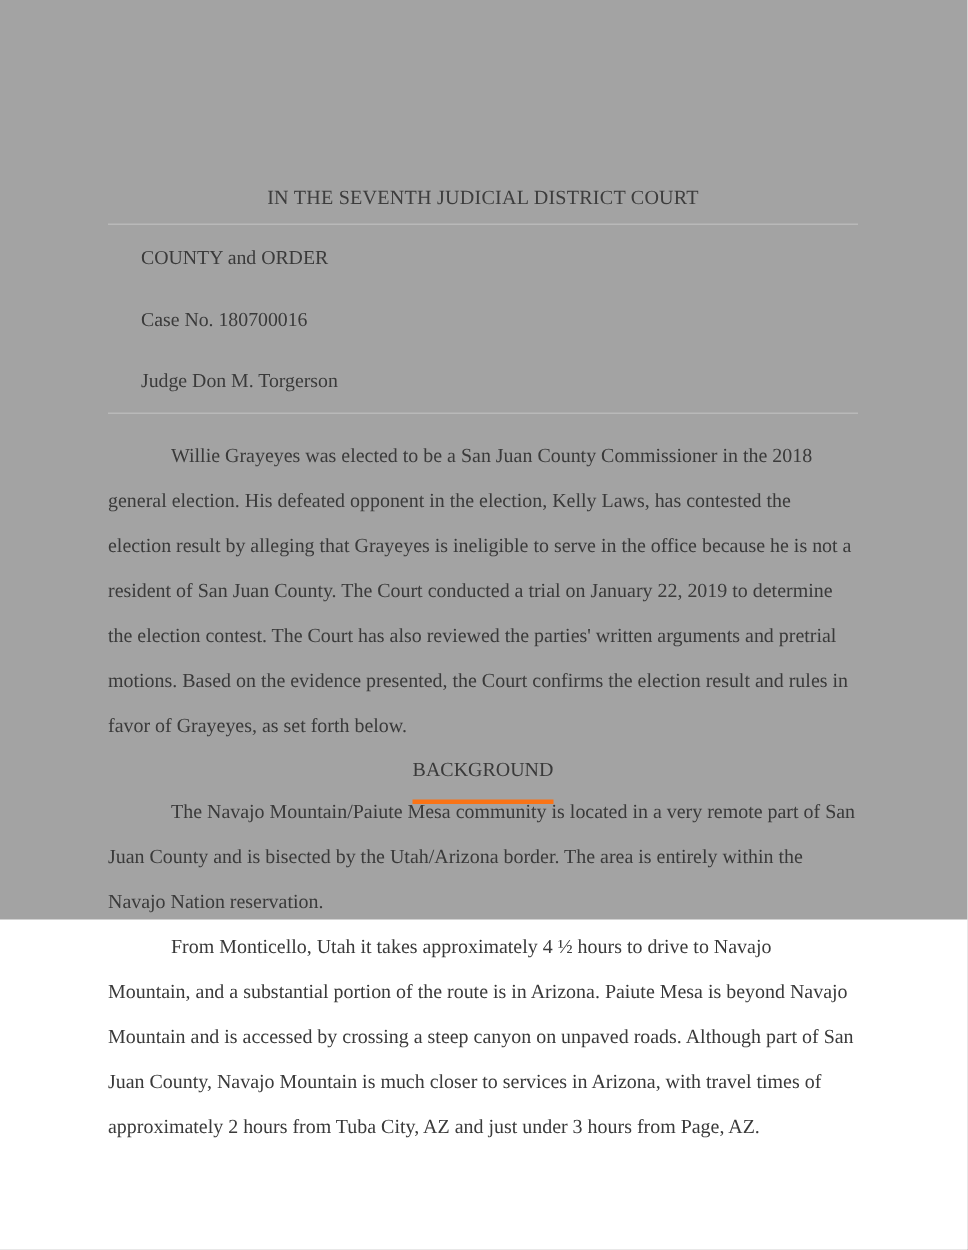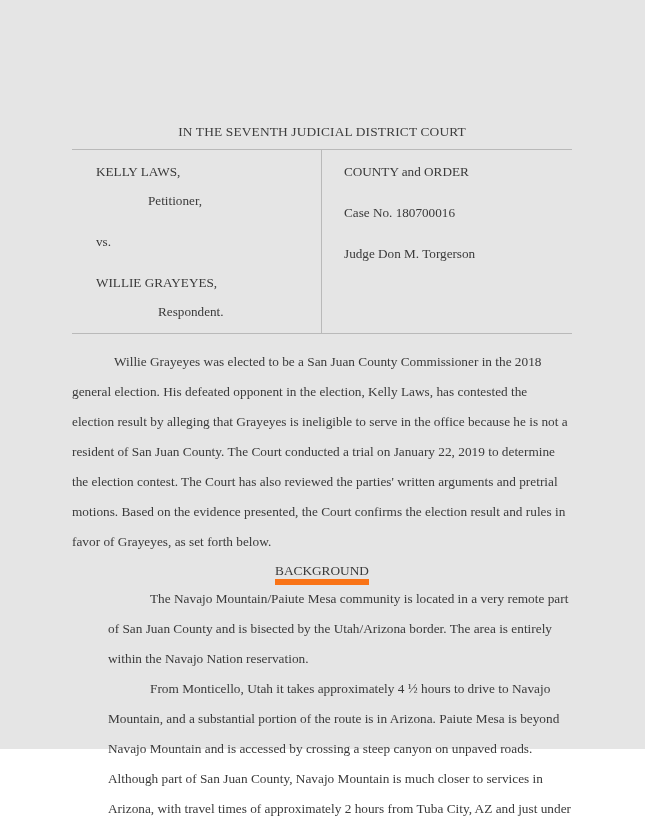--- a/index.html
+++ b/index.html
@@ -12,22 +12,22 @@
     height: 833px;
     overflow: hidden;
     font-family: "Liberation Serif", "DejaVu Serif", serif;
     color: #3a3a3a;
     -webkit-font-smoothing: antialiased;
   }
 
   .page {
     position: relative;
     width: 645px;
-    height: 749px;
-    background: #e5e5e5;
+    height: 613px;
+    background: #a3a3a3;
     box-sizing: border-box;
   }
 
   .doc-body {
     position: absolute;
     left: 72px;
     top: 124px;
     width: 500px;
   }
 
@@ -83,52 +83,45 @@
     line-height: 30px;
     text-align: left;
     margin: 0;
     color: #3a3a3a;
   }
   .para .ind {
     display: inline-block;
     width: 42px;
   }
   .para-first { margin-top: 13px; }
-  .para-gap { margin-top: 0px; margin-left: 36px; }
+  .para-gap { margin-top: 0px; }
 
   .section-heading {
     text-align: center;
     font-size: 13.3px;
     line-height: 27.6px;
     margin: 0;
     color: #3a3a3a;
   }
   .section-heading span.u {
-    border-bottom: 6px solid #f97316;
-    padding-bottom: 1px;
+    border-bottom: 3px solid #f97316;
+    padding-bottom: 13px;
   }
 </style>
 </head>
 <body>
 
 <div class="page">
   <div class="doc-body">
 
     <div class="court-heading">
       <div class="line">IN THE SEVENTH JUDICIAL DISTRICT COURT</div>
     </div>
 
     <div class="caption-table">
-      <div class="caption-col-left">
-        <p class="caption-line">KELLY LAWS,</p>
-        <p class="caption-line indent spacer-after">Petitioner,</p>
-        <p class="caption-line spacer-after">vs.</p>
-        <p class="caption-line">WILLIE GRAYEYES,</p>
-        <p class="caption-line indent2">Respondent.</p>
-      </div>
       <div class="caption-col-right">
         <p class="caption-line spacer-after">COUNTY and ORDER</p>
         <p class="caption-line gap-top spacer-after">Case No. 180700016</p>
         <p class="caption-line">Judge Don M. Torgerson</p>
       </div>
     </div>
 
     <p class="para para-first"><span class="ind"></span><span>Willie Grayeyes was elected to be a San Juan County Commissioner in the 2018 general election. His defeated opponent in the election, Kelly Laws, has contested the election result by alleging that Grayeyes is ineligible to serve in the office because he is not a resident of San Juan County.  The Court conducted a trial on January 22, 2019 to determine the election contest. The Court has also reviewed the parties' written arguments and pretrial motions. Based on the evidence presented, the Court confirms the election result and rules in favor of Grayeyes, as set forth below.</span></p>
 
     <p class="section-heading"><span class="u">BACKGROUND </span></p>

